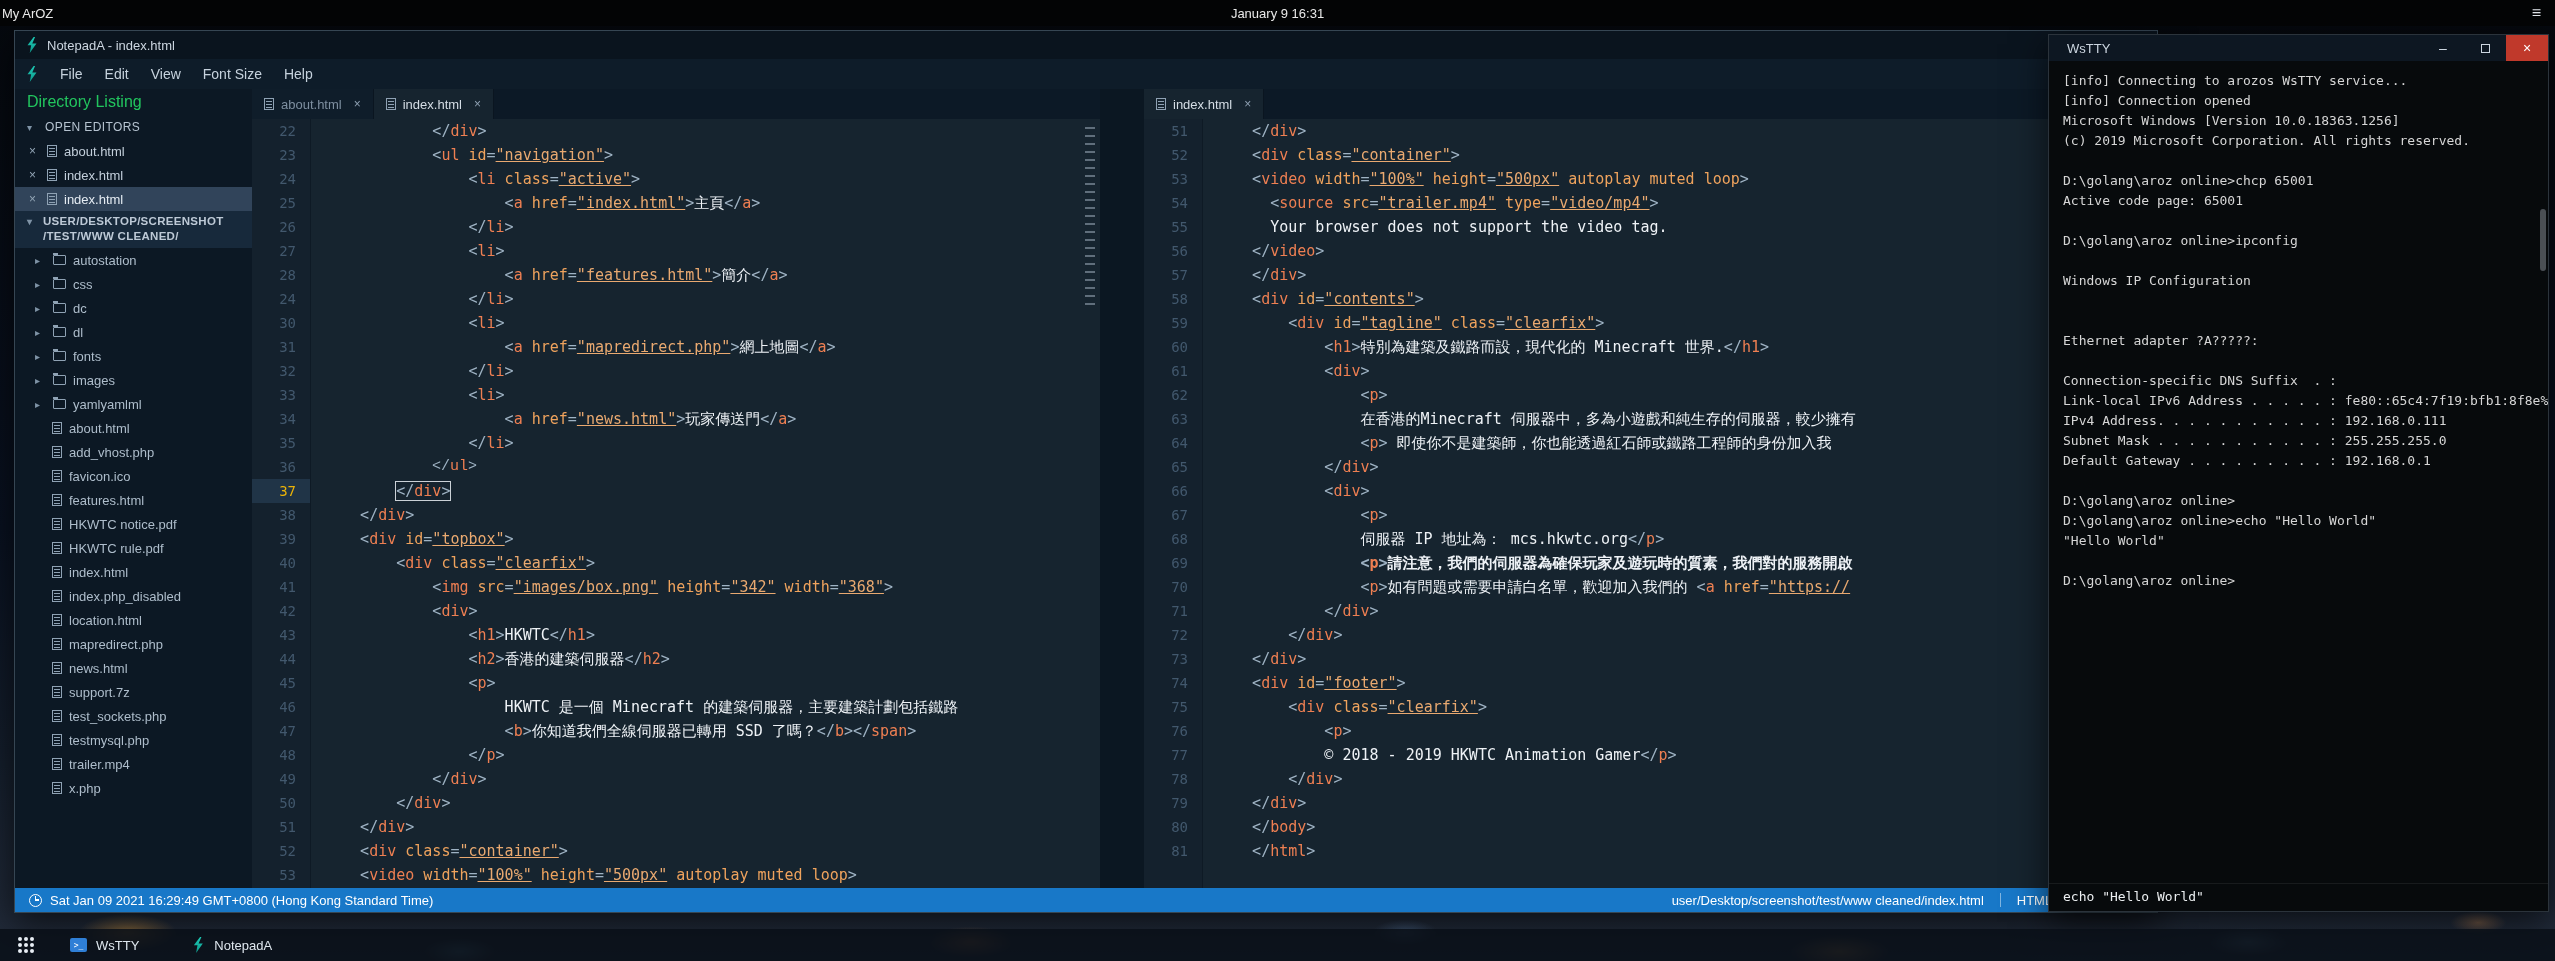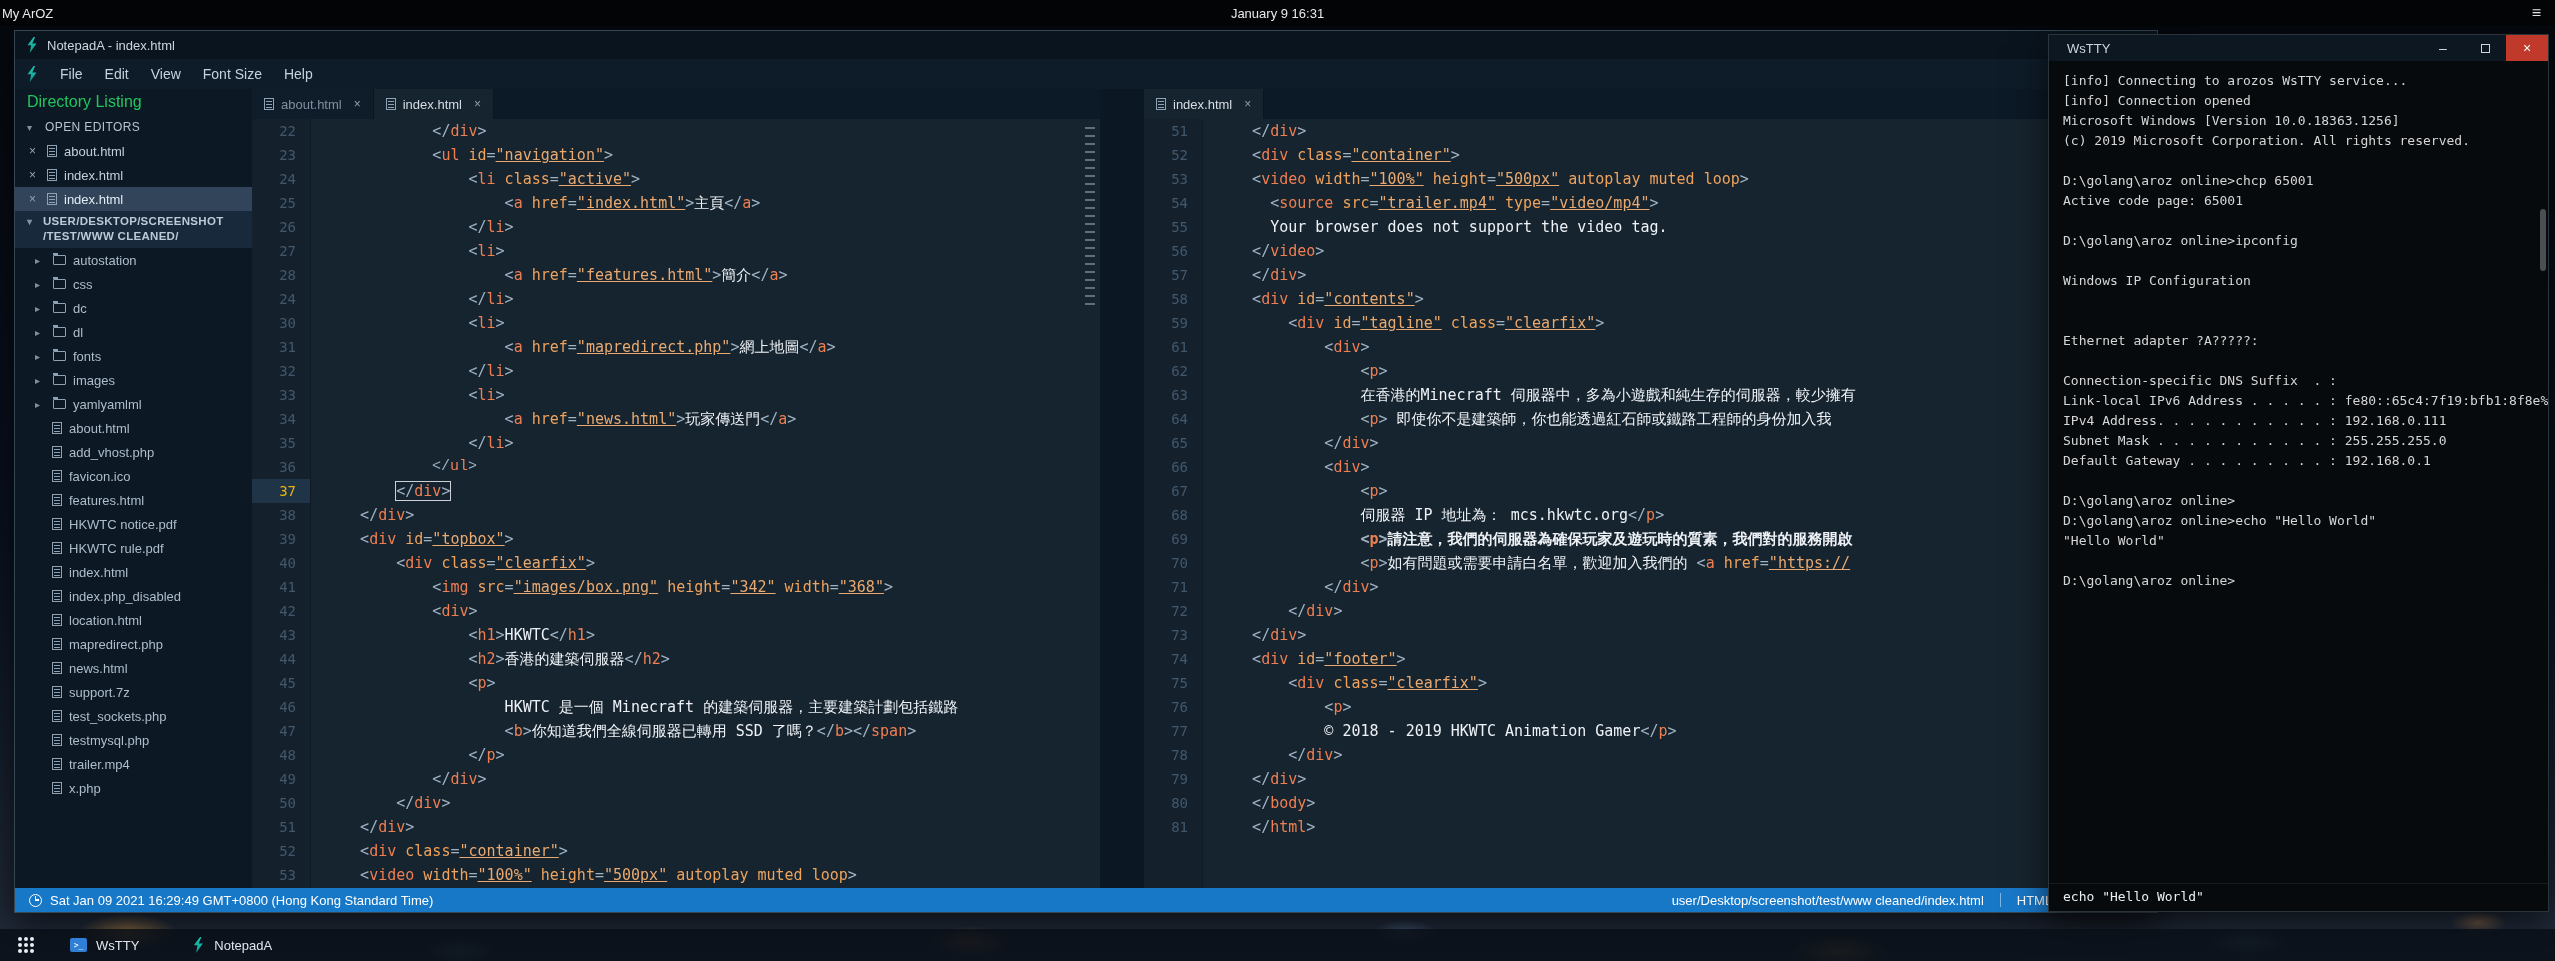--- a/index.html
+++ b/index.html
@@ -333,20 +333,21 @@
             <div>
                 <div class="code-line"><span class="ln-num">51</span><span class="ln-code" style="padding-left: calc(4ch + 14px);"><span class="tk-p">&lt;/</span><span class="tk-t">div</span><span class="tk-p">&gt;</span></span></div>
                 <div class="code-line"><span class="ln-num">52</span><span class="ln-code" style="padding-left: calc(4ch + 14px);"><span class="tk-p">&lt;</span><span class="tk-t">div</span><span class="tk-a"> class</span><span class="tk-p">=</span><span class="tk-s">"container"</span><span class="tk-p">&gt;</span></span></div>
                 <div class="code-line"><span class="ln-num">53</span><span class="ln-code" style="padding-left: calc(4ch + 14px);"><span class="tk-p">&lt;</span><span class="tk-t">video</span><span class="tk-a"> width</span><span class="tk-p">=</span><span class="tk-s">"100%"</span><span class="tk-a"> height</span><span class="tk-p">=</span><span class="tk-s">"500px"</span><span class="tk-a"> autoplay muted loop</span><span class="tk-p">&gt;</span></span></div>
                 <div class="code-line"><span class="ln-num">54</span><span class="ln-code" style="padding-left: calc(6ch + 14px);"><span class="tk-p">&lt;</span><span class="tk-t">source</span><span class="tk-a"> src</span><span class="tk-p">=</span><span class="tk-s">"trailer.mp4"</span><span class="tk-a"> type</span><span class="tk-p">=</span><span class="tk-s">"video/mp4"</span><span class="tk-p">&gt;</span></span></div>
                 <div class="code-line"><span class="ln-num">55</span><span class="ln-code" style="padding-left: calc(6ch + 14px);"><span class="tk-x">Your browser does not support the video tag.</span></span></div>
                 <div class="code-line"><span class="ln-num">56</span><span class="ln-code" style="padding-left: calc(4ch + 14px);"><span class="tk-p">&lt;/</span><span class="tk-t">video</span><span class="tk-p">&gt;</span></span></div>
                 <div class="code-line"><span class="ln-num">57</span><span class="ln-code" style="padding-left: calc(4ch + 14px);"><span class="tk-p">&lt;/</span><span class="tk-t">div</span><span class="tk-p">&gt;</span></span></div>
                 <div class="code-line"><span class="ln-num">58</span><span class="ln-code" style="padding-left: calc(4ch + 14px);"><span class="tk-p">&lt;</span><span class="tk-t">div</span><span class="tk-a"> id</span><span class="tk-p">=</span><span class="tk-s">"contents"</span><span class="tk-p">&gt;</span></span></div>
                 <div class="code-line"><span class="ln-num">59</span><span class="ln-code" style="padding-left: calc(8ch + 14px);"><span class="tk-p">&lt;</span><span class="tk-t">div</span><span class="tk-a"> id</span><span class="tk-p">=</span><span class="tk-s">"tagline"</span><span class="tk-a"> class</span><span class="tk-p">=</span><span class="tk-s">"clearfix"</span><span class="tk-p">&gt;</span></span></div>
+                <div class="code-line"><span class="ln-num">60</span><span class="ln-code" style="padding-left: calc(12ch + 14px);"><span class="tk-p">&lt;</span><span class="tk-t">h1</span><span class="tk-p">&gt;</span><span class="tk-x">特別為建築及鐵路而設，現代化的 Minecraft 世界.</span><span class="tk-p">&lt;/</span><span class="tk-t">h1</span><span class="tk-p">&gt;</span></span></div>
                 <div class="code-line"><span class="ln-num">61</span><span class="ln-code" style="padding-left: calc(12ch + 14px);"><span class="tk-p">&lt;</span><span class="tk-t">div</span><span class="tk-p">&gt;</span></span></div>
                 <div class="code-line"><span class="ln-num">62</span><span class="ln-code" style="padding-left: calc(16ch + 14px);"><span class="tk-p">&lt;</span><span class="tk-t">p</span><span class="tk-p">&gt;</span></span></div>
                 <div class="code-line"><span class="ln-num">63</span><span class="ln-code" style="padding-left: calc(16ch + 14px);"><span class="tk-x">在香港的Minecraft 伺服器中，多為小遊戲和純生存的伺服器，較少擁有</span></span></div>
                 <div class="code-line"><span class="ln-num">64</span><span class="ln-code" style="padding-left: calc(16ch + 14px);"><span class="tk-p">&lt;</span><span class="tk-t">p</span><span class="tk-p">&gt;</span><span class="tk-x"> 即使你不是建築師，你也能透過紅石師或鐵路工程師的身份加入我</span></span></div>
                 <div class="code-line"><span class="ln-num">65</span><span class="ln-code" style="padding-left: calc(12ch + 14px);"><span class="tk-p">&lt;/</span><span class="tk-t">div</span><span class="tk-p">&gt;</span></span></div>
                 <div class="code-line"><span class="ln-num">66</span><span class="ln-code" style="padding-left: calc(12ch + 14px);"><span class="tk-p">&lt;</span><span class="tk-t">div</span><span class="tk-p">&gt;</span></span></div>
                 <div class="code-line"><span class="ln-num">67</span><span class="ln-code" style="padding-left: calc(16ch + 14px);"><span class="tk-p">&lt;</span><span class="tk-t">p</span><span class="tk-p">&gt;</span></span></div>
                 <div class="code-line"><span class="ln-num">68</span><span class="ln-code" style="padding-left: calc(16ch + 14px);"><span class="tk-x">伺服器 IP 地址為： mcs.hkwtc.org</span><span class="tk-p">&lt;/</span><span class="tk-t">p</span><span class="tk-p">&gt;</span></span></div>
                 <div class="code-line"><span class="ln-num">69</span><span class="ln-code" style="padding-left: calc(16ch + 14px); font-weight: bold;"><span class="tk-p">&lt;</span><span class="tk-t">p</span><span class="tk-p">&gt;</span><span class="tk-x">請注意，我們的伺服器為確保玩家及遊玩時的質素，我們對的服務開啟</span></span></div>
                 <div class="code-line"><span class="ln-num">70</span><span class="ln-code" style="padding-left: calc(16ch + 14px);"><span class="tk-p">&lt;</span><span class="tk-t">p</span><span class="tk-p">&gt;</span><span class="tk-x">如有問題或需要申請白名單，歡迎加入我們的 </span><span class="tk-p">&lt;</span><span class="tk-t">a</span><span class="tk-a"> href</span><span class="tk-p">=</span><span class="tk-s">"https://</span></span></div>

